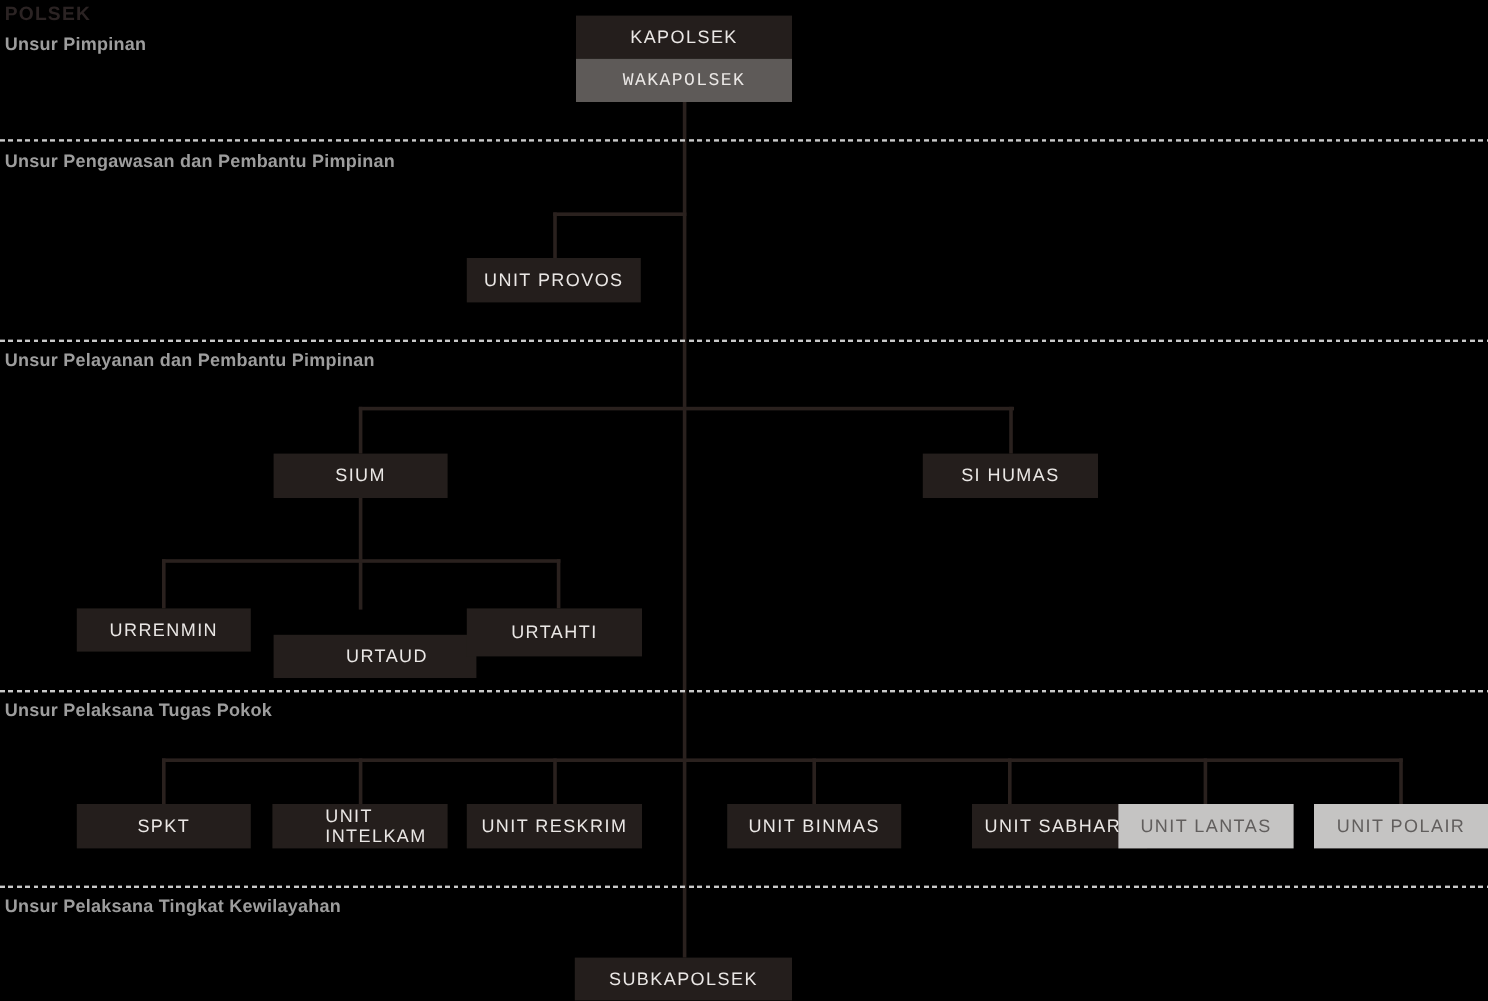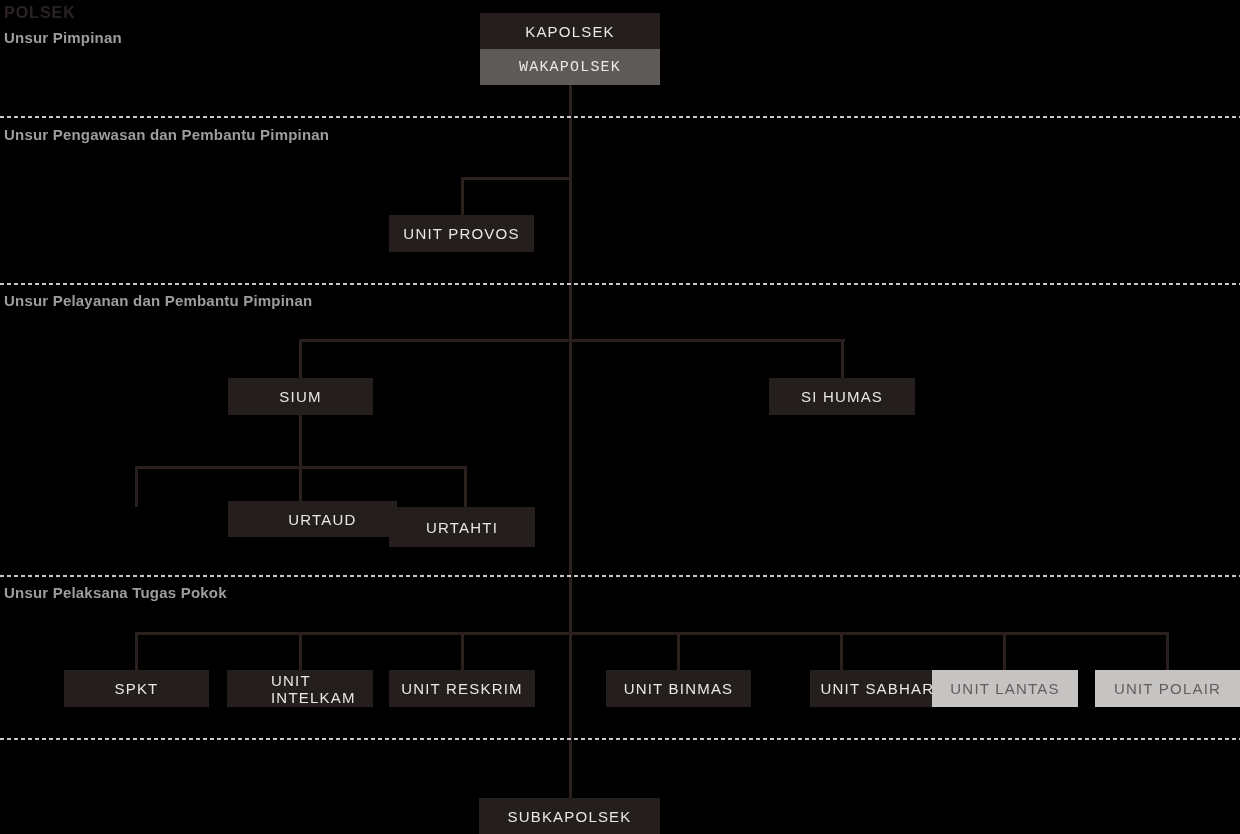--- a/index.html
+++ b/index.html
@@ -70,30 +70,32 @@
   <div class="divider" style="top:116px;"></div>
   <div class="divider" style="top:283px;"></div>
   <div class="divider" style="top:575px;"></div>
   <div class="divider" style="top:738px;"></div>
 
   <div class="page-title">POLSEK</div>
   <div class="section-label" style="top:29px;">Unsur Pimpinan</div>
   <div class="section-label" style="top:126px;text-align:right;">Unsur Pengawasan dan Pembantu Pimpinan</div>
   <div class="section-label" style="top:292px;">Unsur Pelayanan dan Pembantu Pimpinan</div>
   <div class="section-label" style="top:584px;">Unsur Pelaksana Tugas Pokok</div>
+  <div class="section-label" style="top:747px;">Unsur Pelaksana Tingkat Kewilayahan</div>
 
   <div class="node" style="left:480px;top:13px;width:180px;height:36px;">KAPOLSEK</div>
   <div class="node gray" style="left:480px;top:49px;width:180px;height:36px;">WAKAPOLSEK</div>
 
   <div class="node" style="left:389px;top:215px;width:145px;height:37px;">UNIT PROVOS</div>
 
   <div class="node" style="left:228px;top:378px;width:145px;height:37px;">SIUM</div>
   <div class="node" style="left:769px;top:378px;width:146px;height:37px;">SI HUMAS</div>
 
-  <div class="node" style="left:228px;top:501px;width:169px;height:36px;padding-left:20px;">URTAUD</div>
+  <div class="node" style="left:64px;top:507px;width:145px;height:36px;">URRENMIN</div>
+  <div class="node" style="left:228px;top:529px;width:169px;height:36px;padding-left:20px;">URTAUD</div>
   <div class="node" style="left:389px;top:507px;width:146px;height:40px;">URTAHTI</div>
 
   <div class="node" style="left:64px;top:670px;width:145px;height:37px;">SPKT</div>
   <div class="node" style="left:227px;top:670px;width:146px;height:37px;padding-left:44px;">UNIT INTELKAM</div>
   <div class="node" style="left:389px;top:670px;width:146px;height:37px;">UNIT RESKRIM</div>
   <div class="node" style="left:606px;top:670px;width:145px;height:37px;">UNIT BINMAS</div>
   <div class="node" style="left:769px;top:670px;width:146px;height:37px;margin-left:41px;">UNIT SABHARA</div>
   <div class="node light" style="left:932px;top:670px;width:146px;height:37px;">UNIT LANTAS</div>
   <div class="node light" style="left:1095px;top:670px;width:145px;height:37px;">UNIT POLAIR</div>
 

